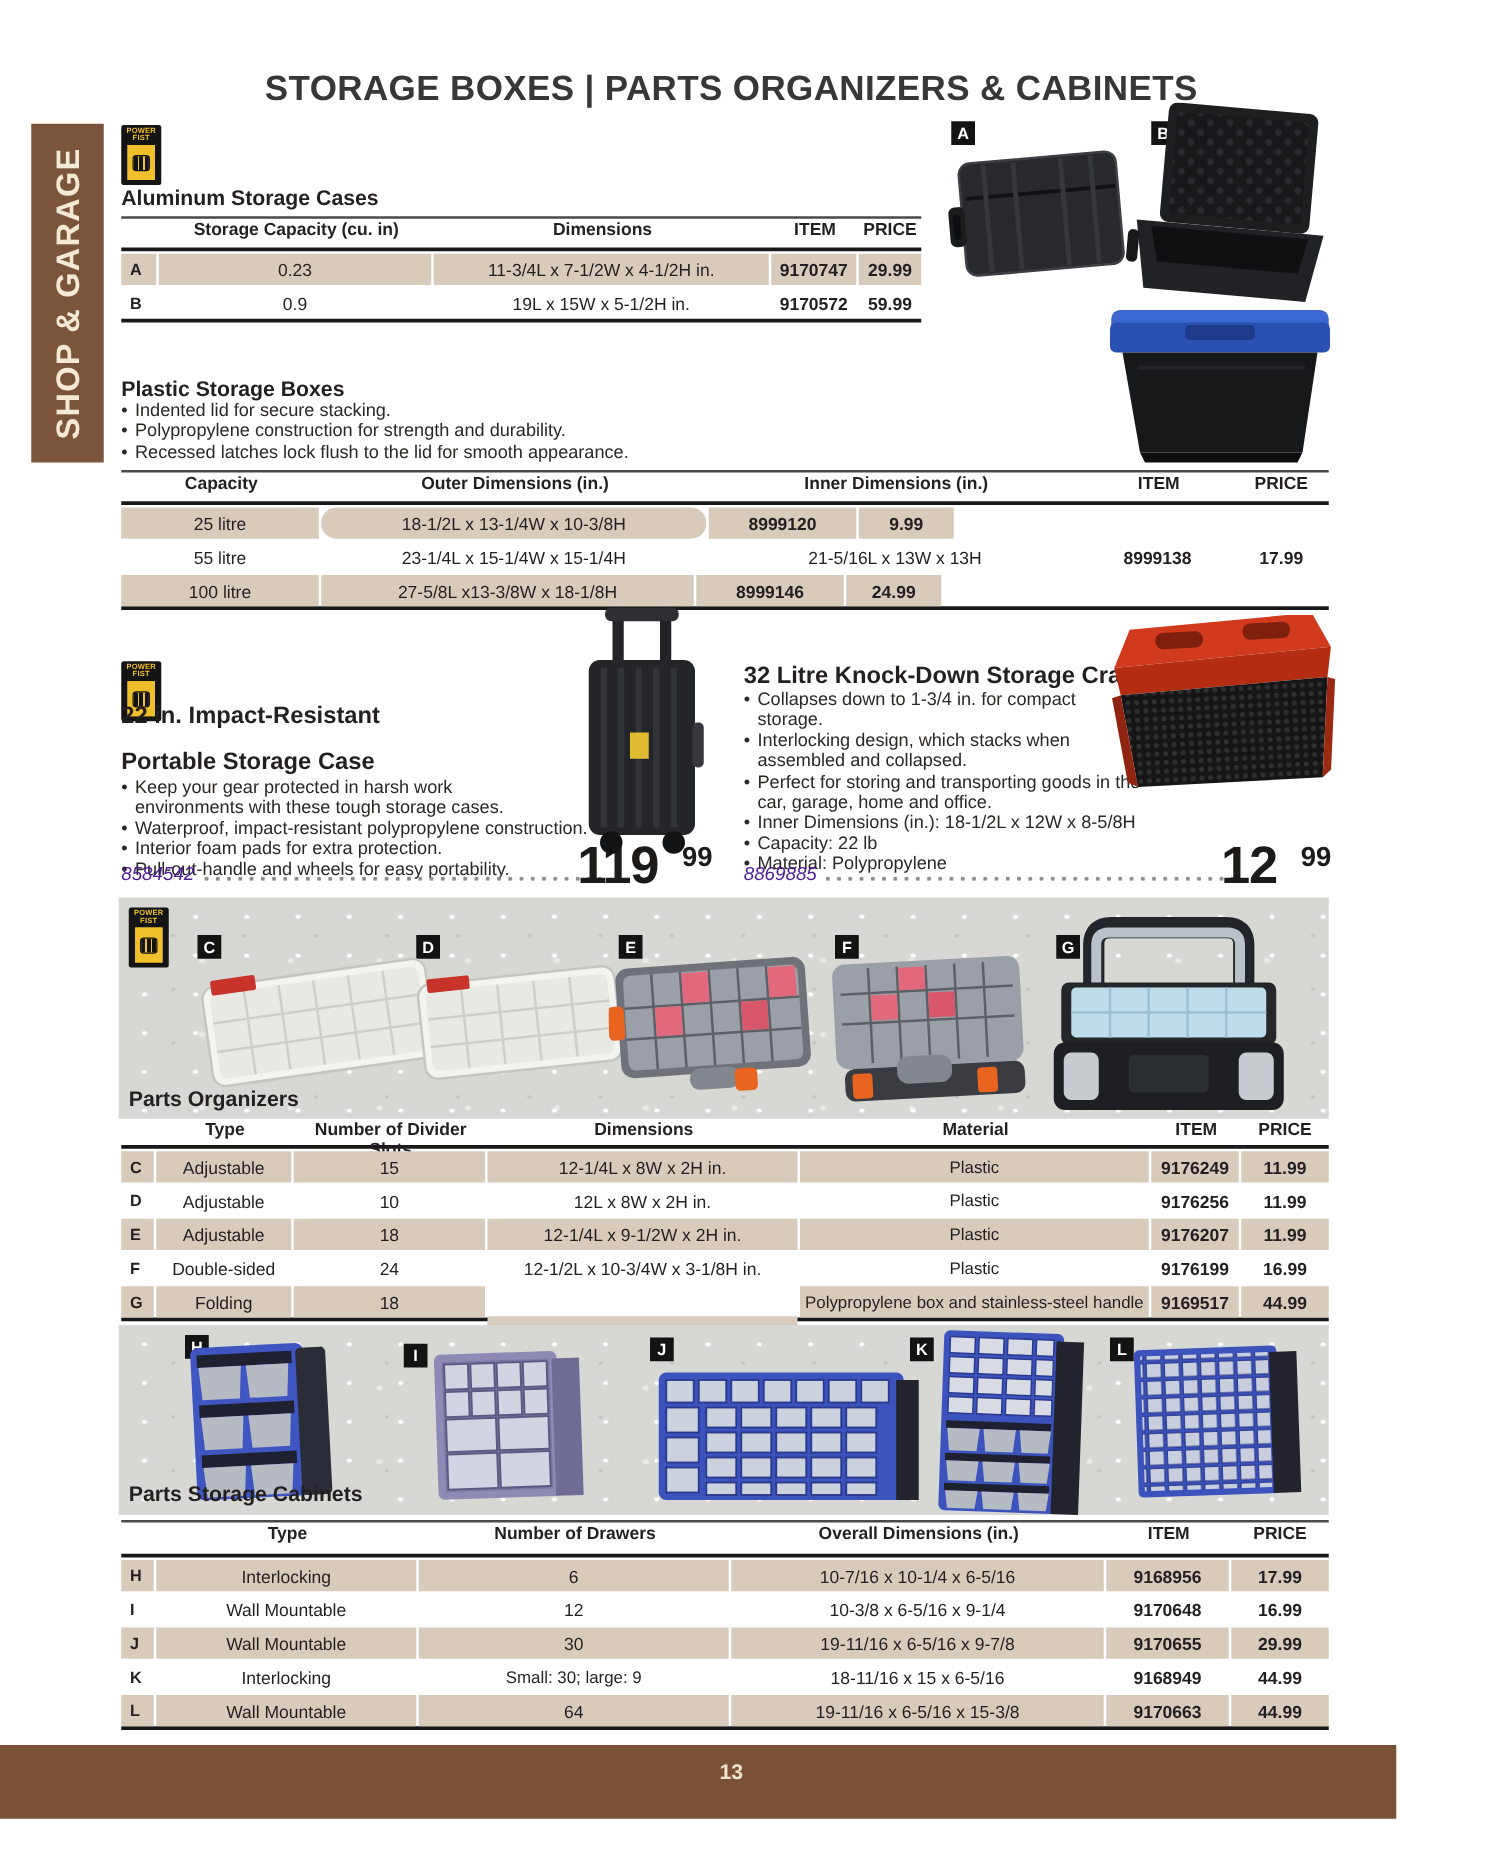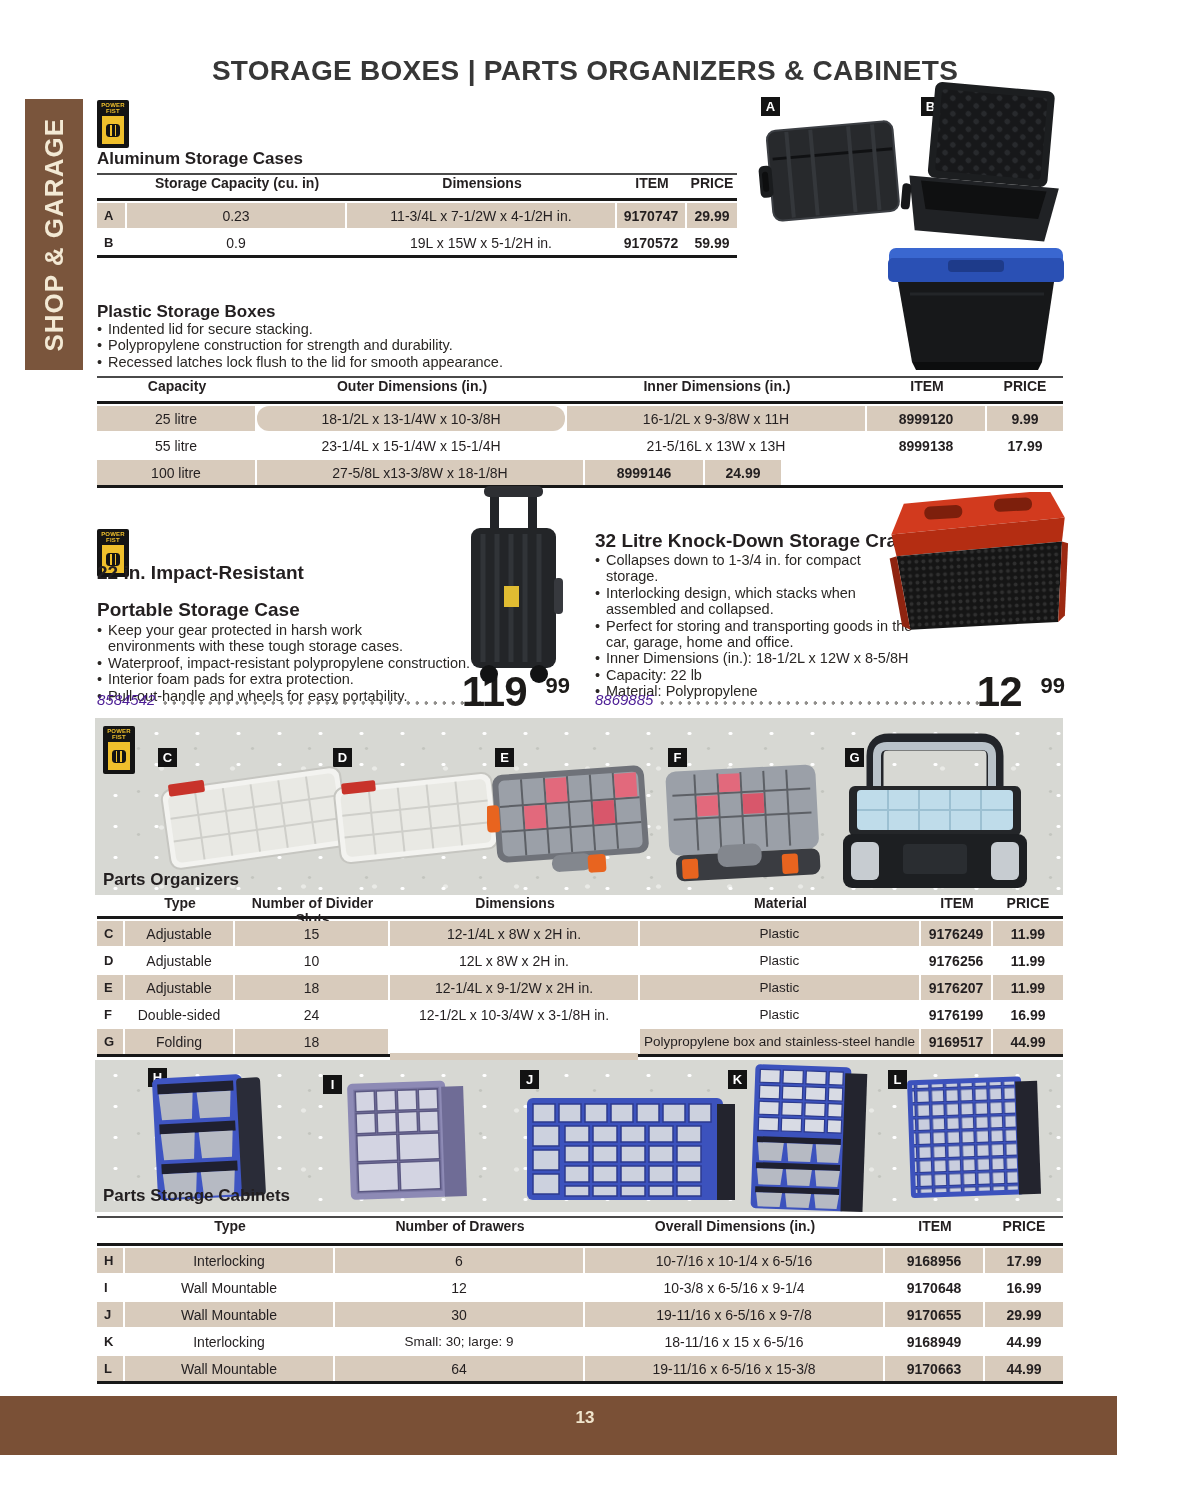--- a/index.html
+++ b/index.html
@@ -173,34 +173,33 @@
   <div class="thead">
     <div class="hc" style="width:160px;">Capacity</div>
     <div class="hc" style="width:310px;">Outer Dimensions (in.)</div>
     <div class="hc" style="width:300px;">Inner Dimensions (in.)</div>
     <div class="hc" style="width:120px;">ITEM</div>
     <div class="hc" style="width:76px;">PRICE</div>
   </div>
   <div class="trow shaded">
     <div class="c" style="width:158px;">25 litre</div>
     <div class="c" style="width:308px;border-radius:12px;">18-1/2L x 13-1/4W x 10-3/8H</div>
-    <div class="c" style="width:298px;">16-1/2L x 9-3/8W x 11H</div>
     <div class="c bold" style="width:118px;">8999120</div>
     <div class="c bold" style="width:76px;">9.99</div>
   </div>
   <div class="trow">
     <div class="c" style="width:158px;">55 litre</div>
     <div class="c" style="width:308px;">23-1/4L x 15-1/4W x 15-1/4H</div>
     <div class="c" style="width:298px;">21-5/16L x 13W x 13H</div>
     <div class="c bold" style="width:118px;">8999138</div>
     <div class="c bold" style="width:76px;">17.99</div>
   </div>
   <div class="trow shaded">
     <div class="c" style="width:158px;">100 litre</div>
-    <div class="c" style="width:326px;">27-5/8L x13-3/8W x 18-1/8H</div>
+    <div class="c" style="width:298px;">27-5/8L x13-3/8W x 18-1/8H</div>
     <div class="c bold" style="width:118px;">8999146</div>
     <div class="c bold" style="width:76px;">24.99</div>
   </div>
   <div class="tbl-bottom"></div>
 </div>
 
 <div class="abs pf" style="left:97px;top:529px;">
   <span class="pf-t">POWER FIST</span>
   <span class="pf-f">
       <span class="pf-fist"></span>

